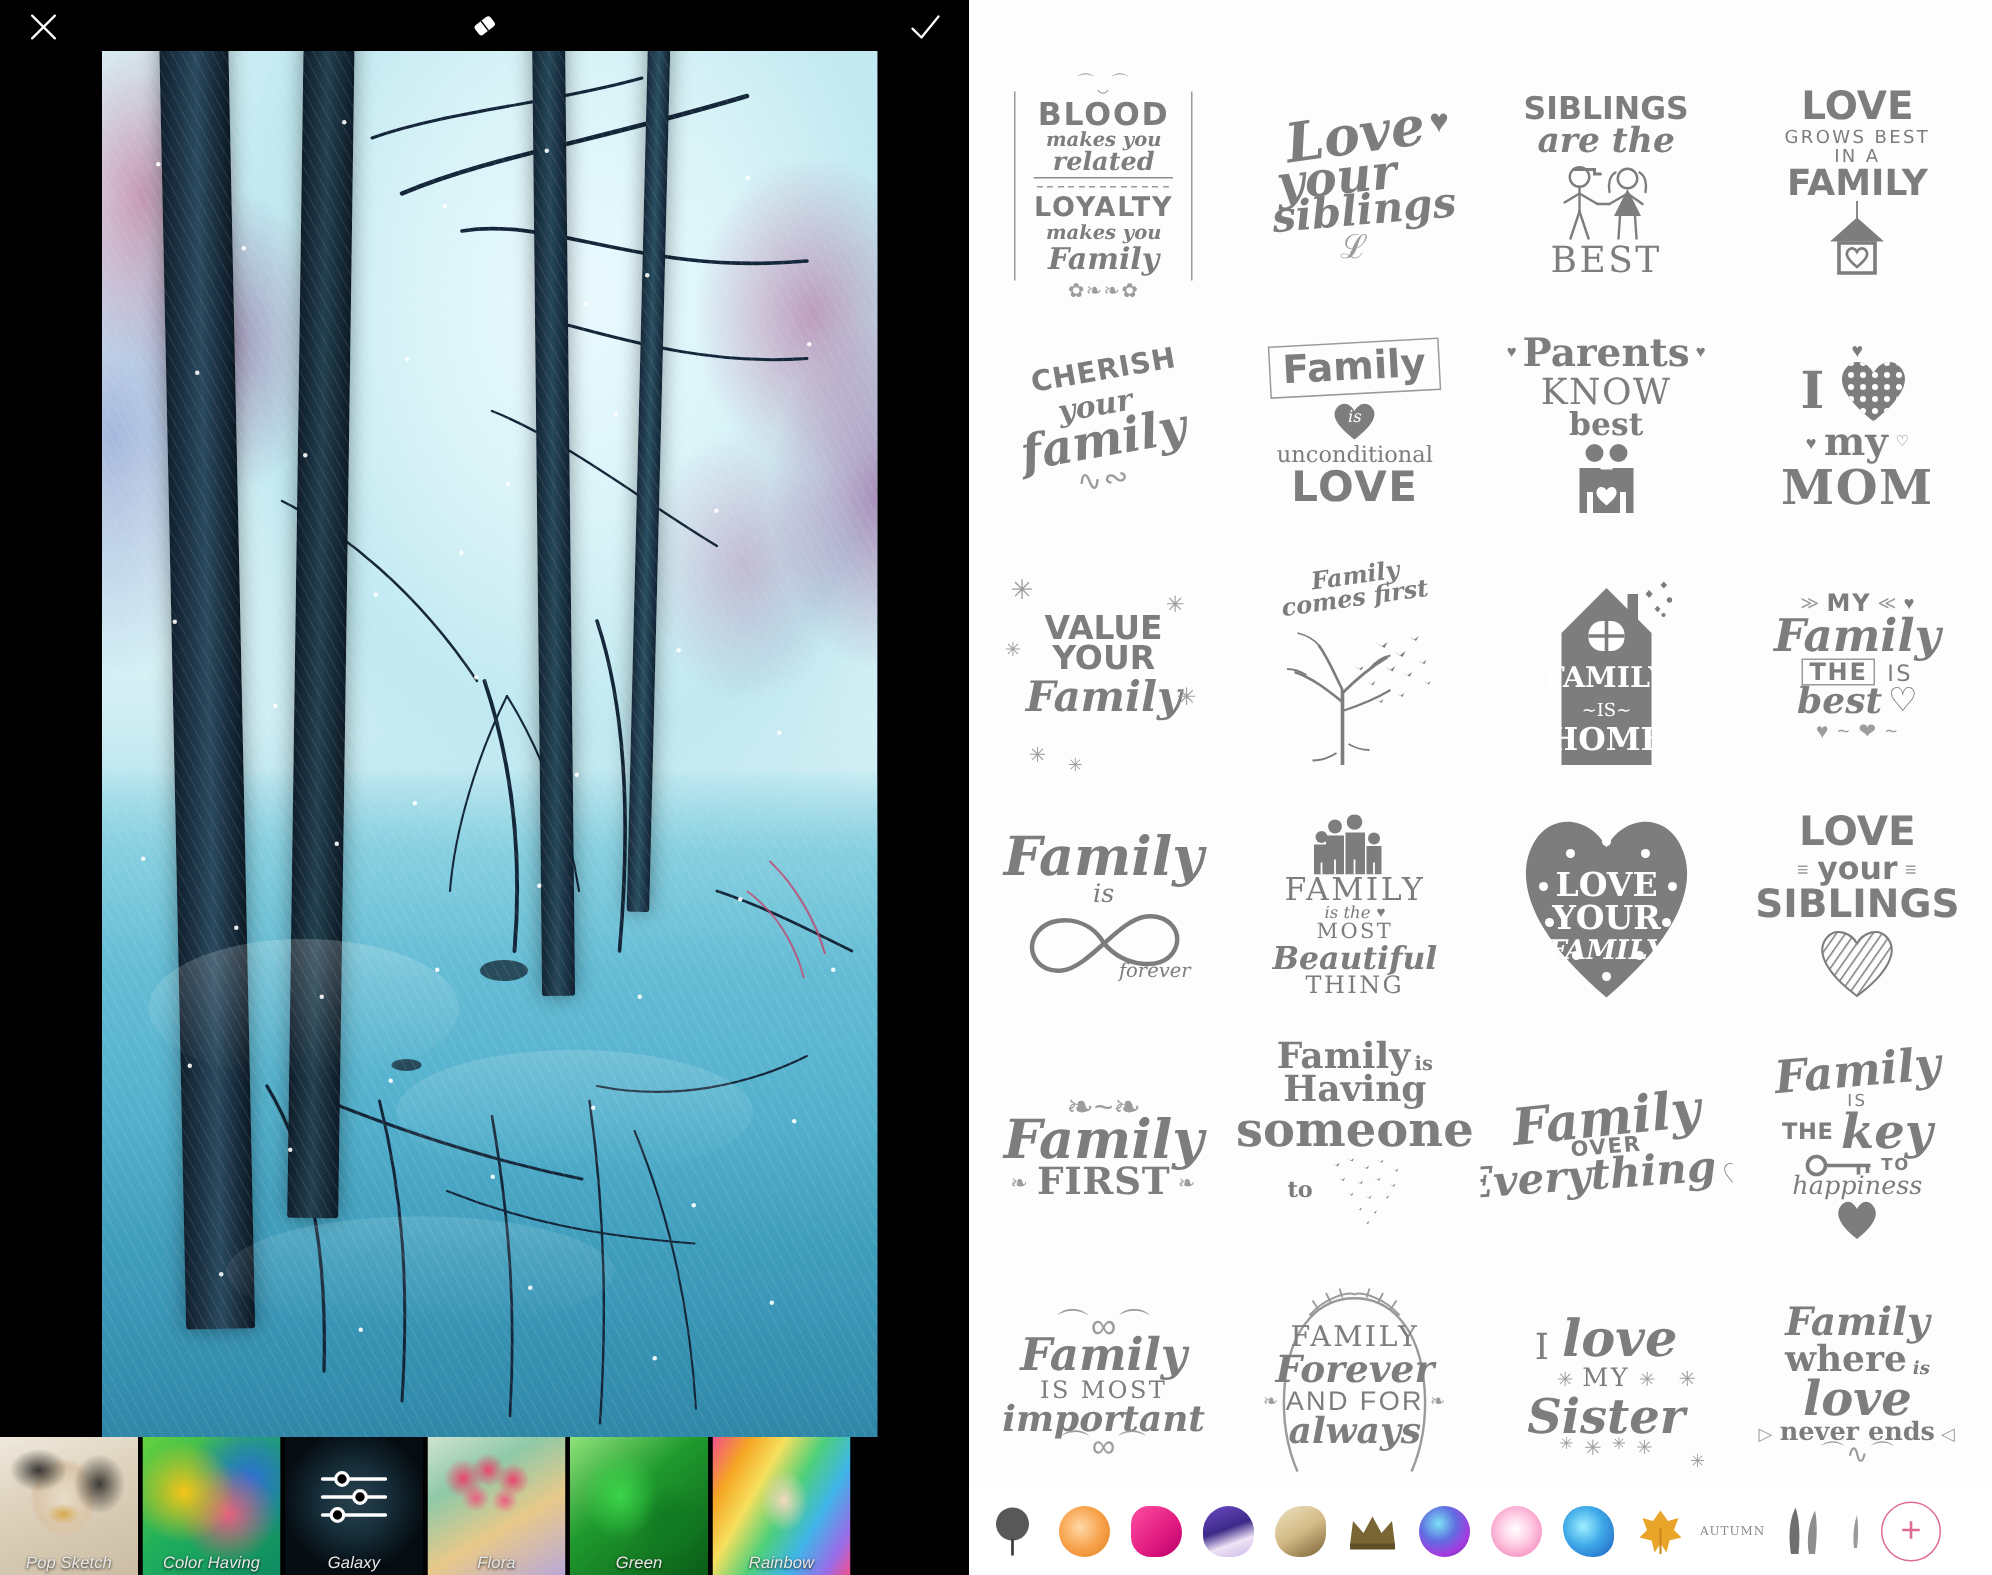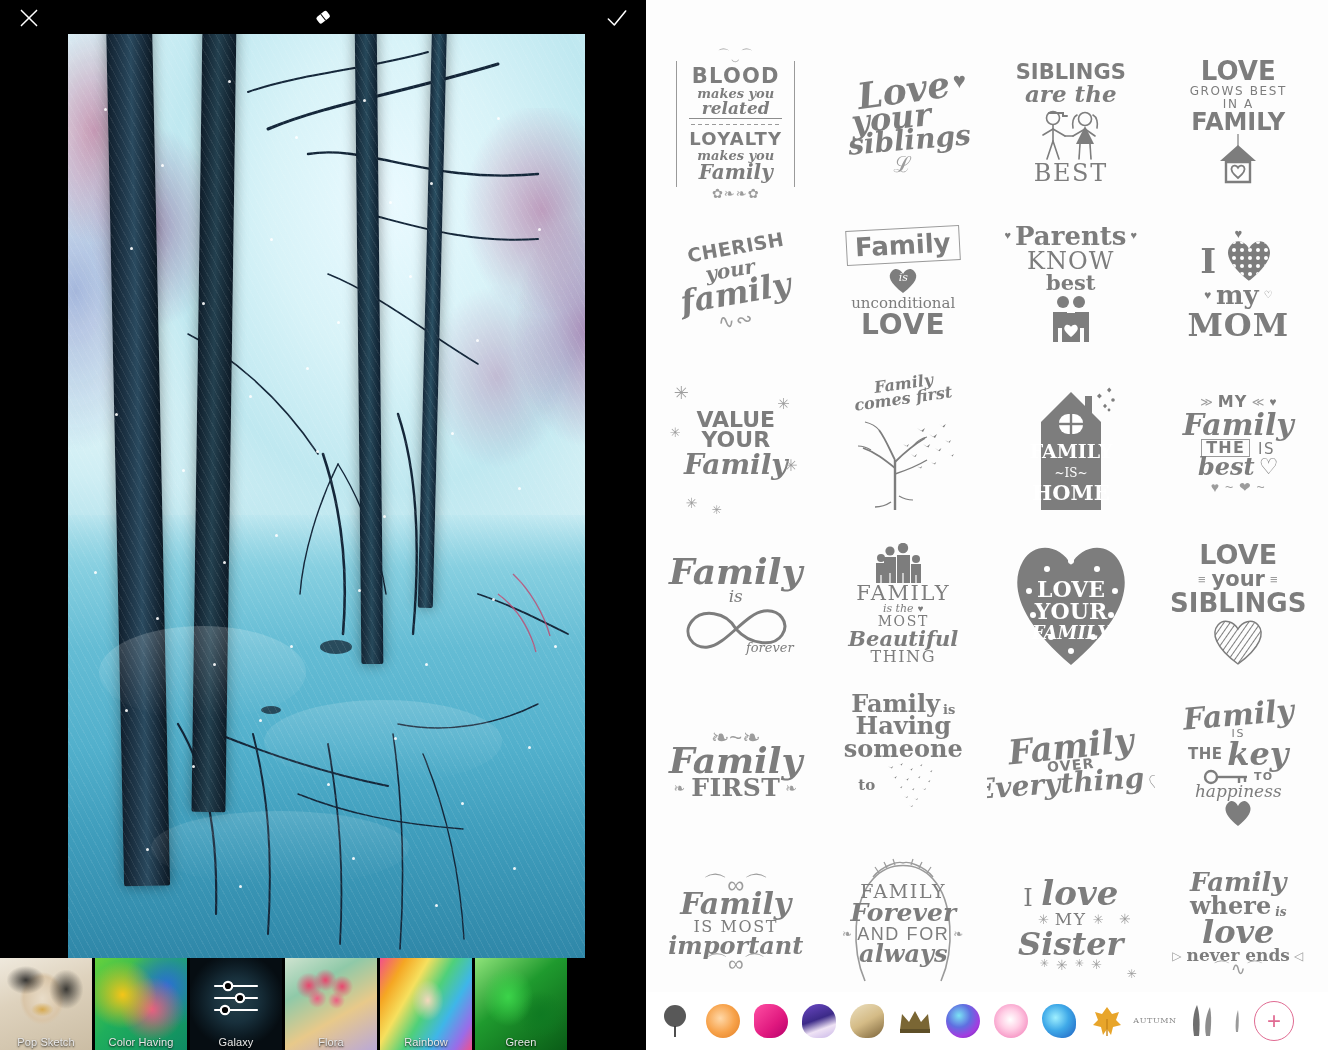--- a/index.html
+++ b/index.html
@@ -98,20 +98,21 @@
     position: relative; width: 92px; height: 92px; flex: 0 0 92px;
     overflow: hidden; cursor: pointer;
   }
   .filter-item .thumb { position: absolute; inset: 0; }
   .filter-item.selected { outline: 2px solid #2c6ea8; outline-offset: -2px; }
   .filter-label {
     position: absolute; left: 0; right: 0; bottom: 2px;
     text-align: center; color: #e8e8e8; font-size: 11px;
     text-shadow: 0 1px 2px rgba(0,0,0,.9);
     letter-spacing: .1px;
+    font-style: italic;
   }
   .sliders-badge {
     position: absolute; left: 50%; top: 44%; transform: translate(-50%,-50%);
     width: 52px; height: 44px;
   }
   
   .th-pop { background:
       radial-gradient(ellipse 34% 40% at 46% 44%, #e8dcc8 0%, #d9c5a8 60%, transparent 72%),
       linear-gradient(160deg,#efe9dd 0%, #ded2bd 40%, #cbbda4 100%);
   }
@@ -372,26 +373,26 @@
             <circle cx="15" cy="34" r="4.2" fill="#000000"></circle>
           </svg>
         </span>
         <div class="filter-label">Galaxy</div>
       </div>
       <div class="filter-item">
         <div class="thumb th-flora"></div>
         <div class="filter-label">Flora</div>
       </div>
       <div class="filter-item">
+        <div class="thumb th-green"></div>
+        <div class="filter-label">Green</div>
+      </div>
+      <div class="filter-item">
         <div class="thumb th-rainbow"></div>
         <div class="filter-label">Rainbow</div>
-      </div>
-      <div class="filter-item">
-        <div class="thumb th-green"></div>
-        <div class="filter-label">Green</div>
       </div>
     </div>
   </div>
 
   <div class="stickers">
 
 
     <div class="grid">
 
       <div class="sticker">
@@ -718,21 +719,21 @@
         </div>
       </div>
 
       <div class="sticker">
         <div class="sk" style="justify-content:flex-start;padding-top:2px">
           <div style="display:flex;align-items:flex-end;gap:3px">
             <span class="ln script" style="font-size:24px;font-style:normal">Family</span>
             <span class="ln script" style="font-size:13px;font-style:normal">is</span>
           </div>
           <span class="ln script" style="font-size:24px;font-style:normal;margin-top:-2px">Having</span>
-          <span class="ln script" style="font-size:24px;font-style:normal;margin-top:-2px">someone</span>
+          <span class="ln script" style="font-size:32px;font-style:normal;margin-top:-2px">someone</span>
           <div style="display:flex;align-items:center;gap:3px;margin-top:-1px">
             <span class="ln script" style="font-size:15px;font-style:normal">to</span>
             <svg class="svgart" width="70" height="50" viewBox="0 0 70 50">
               <g fill="#7d7d7d">
                 <path d="M10 6 l2.6 2 l2.6 -2 l-1.3 2.6 z"></path>
                   <path d="M20 3 l2.4 1.8 l2.4 -1.8 l-1.2 2.4 z"></path>
                 <path d="M30 8 l2.4 1.8 l2.4 -1.8 l-1.2 2.4 z"></path>
                   <path d="M40 4 l2.2 1.6 l2.2 -1.6 l-1.1 2.2 z"></path>
                 <path d="M50 10 l2.2 1.6 l2.2 -1.6 l-1.1 2.2 z"></path>
                   <path d="M14 16 l2.4 1.8 l2.4 -1.8 l-1.2 2.4 z"></path>

